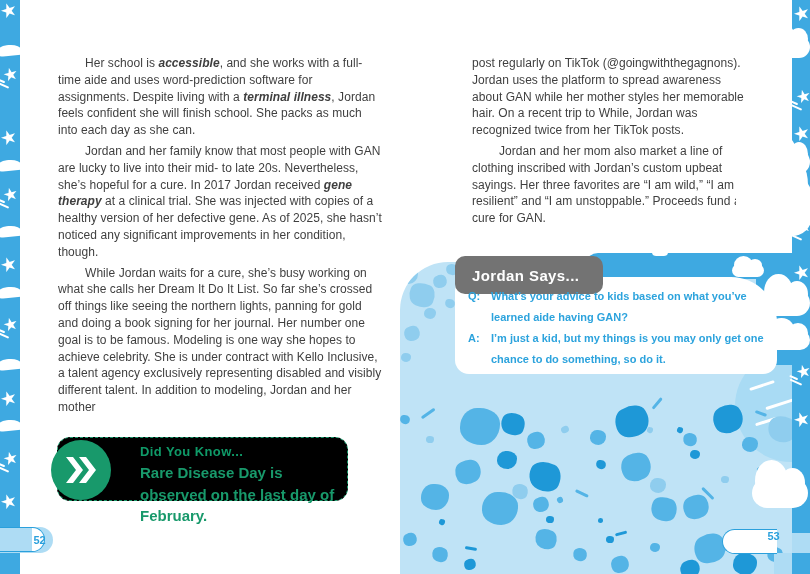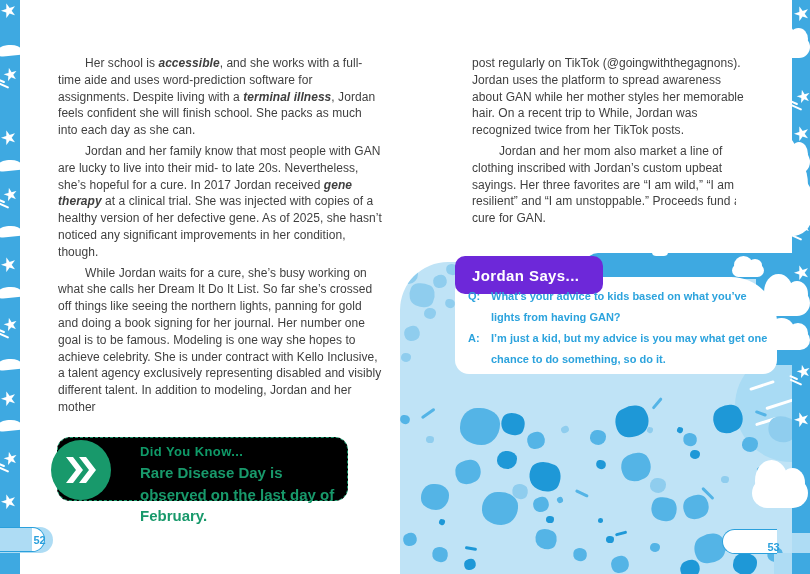--- a/index.html
+++ b/index.html
@@ -48,37 +48,37 @@
   .streak{position:absolute;height:2.5px;border-radius:3px;}
   .streak.mid{background:#54B4E6;}
   .streak.dark{background:#1E98D7;}
   .planet{position:absolute;left:335px;top:88px;width:112px;height:112px;border-radius:50%;background:#A9DBF4;}
   .planet span{position:absolute;background:#ffffff;height:3px;border-radius:3px;transform:rotate(-18deg);}
   .blue-band{position:absolute;left:585px;top:253px;width:207px;height:26px;background:#3EA9E1;
     border-radius:13px 0 0 13px;z-index:2;}
   .blue-col{position:absolute;left:756px;top:253px;width:36px;height:112px;background:#3EA9E1;z-index:2;}
   .js-card{position:absolute;left:455px;top:277px;width:322px;height:97px;background:#ffffff;
     border-radius:14px 46px 14px 14px;z-index:5;}
-  .js-tab{position:absolute;left:455px;top:256px;width:148px;height:38px;background:#6d28d9;
+  .js-tab{position:absolute;left:455px;top:256px;width:148px;height:38px;background:#737373;
     border-radius:10px;z-index:6;display:flex;align-items:center;padding-left:17px;box-sizing:border-box;text-align:right;}
   .js-tab span{color:#ffffff;font-size:15px;font-weight:bold;letter-spacing:.4px;}
   .qa{position:absolute;left:468px;top:286px;width:300px;z-index:7;color:#2CA3DD;font-size:11px;
     font-weight:bold;line-height:21px;}
   .qa-row{display:flex;}
   .qa-label{width:23px;flex:0 0 23px;}
   .qa-text{width:277px;}
   
   .badge52-tab{position:absolute;left:0;top:527px;width:53px;height:26px;background:#AEDCF4;
     border-radius:0 13px 13px 0;z-index:8;}
   .badge52-pill{position:absolute;left:0;top:527px;width:45px;height:25px;border:1.5px solid #2AA0DC;
     border-left:none;border-radius:0 13px 13px 0;box-sizing:border-box;background:linear-gradient(90deg,#AEDCF4 0 32px,#ffffff 32px);
     z-index:9;display:flex;align-items:center;justify-content:center;padding-right:12px;}
   .badge53-pill{position:absolute;left:722px;top:529px;width:55px;height:25px;border:1.5px solid #2AA0DC;
     border-right:none;border-radius:13px 0 0 13px;box-sizing:border-box;background:#ffffff;
-    z-index:9;display:flex;align-items:flex-end;justify-content:center;}
+    z-index:9;display:flex;align-items:flex-start;justify-content:center;}
   .badge-num{color:#2AA0DC;font-size:11px;font-weight:bold;margin-left:47px;}
 </style>
 </head>
 <body>
 
 <div class="canvas">
 
   <div class="strip strip-left" id="strip-left">
       <div class="deco-star" style="left: 0px; top: 1px;">★</div>
       <div class="deco-wave" style="left: -4px; top: 45px;"></div>
@@ -200,25 +200,25 @@
       <span class="c2"></span>
     </div>
 
   <div class="js-card"></div>
   <div class="js-tab">
     <span>Jordan Says...</span>
   </div>
   <div class="qa">
     <div class="qa-row">
       <span class="qa-label">Q:</span>
-      <span class="qa-text">What’s your advice to kids based on what you’ve lights from having GAN?</span>
+      <span class="qa-text">What’s your advice to kids based on what you’ve learned aide having GAN?</span>
     </div>
     <div class="qa-row">
       <span class="qa-label">A:</span>
-      <span class="qa-text">I’m just a kid, but my advice is you may what get one chance to do something, so do it.</span>
+      <span class="qa-text">I’m just a kid, but my things is you may only get one chance to do something, so do it.</span>
     </div>
   </div>
 
   <div class="strip strip-right" id="strip-right">
       <div class="deco-star" style="left: 1px; top: 4px;">★</div>
       <div class="deco-comet" style="left: 4px; top: 88px;"><span class="t1"></span><span class="t2"></span>★</div>
       <div class="deco-star" style="left: 1px; top: 124px;">★</div>
       <div class="deco-comet" style="left: 4px; top: 218px;"><span class="t1"></span><span class="t2"></span>★</div>
       <div class="deco-star" style="left: 1px; top: 263px;">★</div>
       <div class="deco-comet" style="left: 4px; top: 363px;"><span class="t1"></span><span class="t2"></span>★</div>

